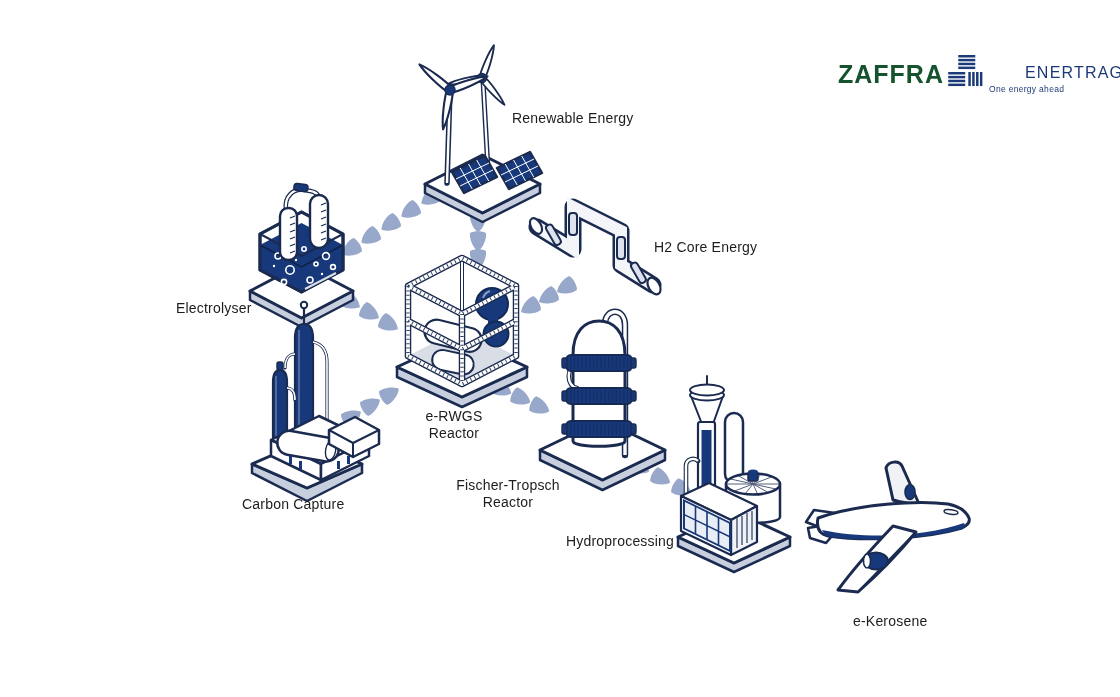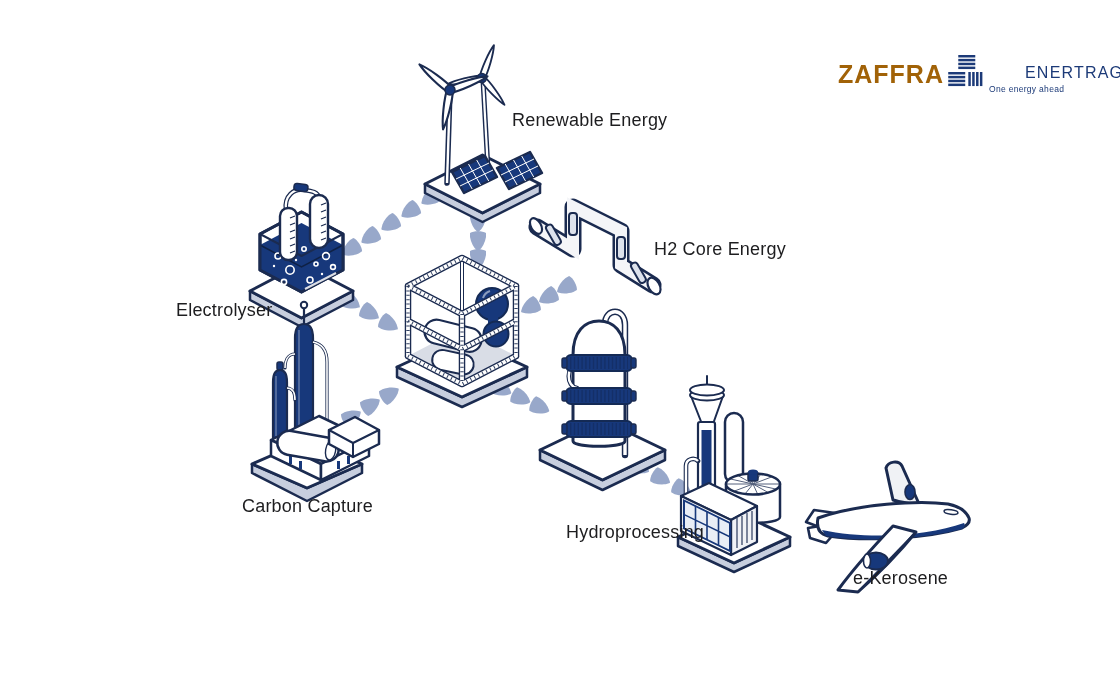--- a/index.html
+++ b/index.html
@@ -1,21 +1,21 @@
 <!DOCTYPE html>
 <html><head>
 <meta charset="utf-8">
 <style>
   html,body{margin:0;padding:0;background:#ffffff;}
   .canvas{position:relative;width:1120px;height:697px;background:#ffffff;overflow:hidden;
           font-family:"Liberation Sans", sans-serif;}
   .abs{position:absolute;}
-  .node-label{position:absolute;font-size:18px;color:#1d1d1f;letter-spacing:.2px;line-height:1.2;white-space:nowrap;}
+  .node-label{position:absolute;font-size:14px;color:#1d1d1f;letter-spacing:.2px;line-height:1.2;white-space:nowrap;}
   .node-label.wrap{white-space:normal;text-align:center;}
-  .zaffra{position:absolute;left:838px;top:60px;font-size:25px;font-weight:800;color:#a16207;letter-spacing:1px;}
+  .zaffra{position:absolute;left:838px;top:60px;font-size:25px;font-weight:800;color:#14532d;letter-spacing:1px;}
   .enertrag-text{position:absolute;left:988px;top:64px;font-size:16px;color:#1c3a78;letter-spacing:1.2px;font-weight:400;margin-left:37px;}
   .enertrag-tagline{position:absolute;left:989px;top:84px;font-size:8.5px;color:#1c3a78;letter-spacing:.3px;}
   svg{display:block;}
   .ln{stroke:#1B2B50;stroke-linejoin:round;stroke-linecap:round;}
 </style>
 </head>
 <body>
 
 <div class="canvas">
 
@@ -196,20 +196,21 @@
         <path d="M20,38 L74,10 L128,38 L74,66 Z M20,73 L74,101 L128,73 M20,38 L20,108 M128,38 L128,108 M74,66 L74,136 M20,108 L74,136 L128,108"></path>
       </g>
       <g fill="none" stroke="#fff" stroke-width="3.8" stroke-linecap="round" stroke-linejoin="round">
         <path d="M20,38 L74,10 L128,38 L74,66 Z M20,73 L74,101 L128,73 M20,38 L20,108 M128,38 L128,108 M74,66 L74,136 M20,108 L74,136 L128,108"></path>
       </g>
       <g fill="none" stroke="#1B2B50" stroke-width="3.4" stroke-dasharray="1 3.4" opacity=".9">
         <path d="M20,38 L74,10 L128,38 L74,66 Z M20,73 L74,101 L128,73 M20,38 L20,108 M128,38 L128,108 M74,66 L74,136 M20,108 L74,136 L128,108"></path>
       </g>
     </g>
   </svg>
+  <div class="node-label wrap" style="left:408px;top:408px;width:92px">e-RWGS Reactor</div>
 
   <svg class="abs" style="left:523px;top:185px" width="140" height="125" viewBox="0 0 140 125">
     <g>
       <path d="M14,42 L50,64 L50,22 L98,46 L98,80 L130,100" fill="none" class="ln" stroke-width="17"></path>
       <path d="M14,42 L50,64 L50,22 L98,46 L98,80 L130,100" fill="none" stroke="#F4F5F8" stroke-width="12"></path>
       <ellipse cx="13" cy="41" rx="5" ry="8.5" transform="rotate(-30 13 41)" fill="#fff" class="ln" stroke-width="2.2"></ellipse>
       <ellipse cx="131" cy="101" rx="5.5" ry="9" transform="rotate(-30 131 101)" fill="#fff" class="ln" stroke-width="2.2"></ellipse>
       <g fill="#DDE2EC" class="ln" stroke-width="2">
         <rect x="27" y="39" width="7" height="22" rx="3" transform="rotate(-30 30 50)"></rect>
         <rect x="46" y="28" width="8" height="22" rx="3"></rect>
@@ -242,20 +243,21 @@
         <rect x="98" y="98" width="5" height="10" rx="2" fill="#17387B" class="ln" stroke-width="1.4"></rect>
       </g>
       <g>
         <rect x="33" y="128" width="66" height="16" rx="5" fill="#17387B" stroke="#142A55" stroke-width="2"></rect>
         <path d="M37,136 L95,136" stroke="#0F2145" stroke-width="12" stroke-dasharray="1.4 2.4" opacity=".35"></path>
         <rect x="29" y="131" width="5" height="10" rx="2" fill="#17387B" class="ln" stroke-width="1.4"></rect>
         <rect x="98" y="131" width="5" height="10" rx="2" fill="#17387B" class="ln" stroke-width="1.4"></rect>
       </g>
     </g>
   </svg>
+  <div class="node-label wrap" style="left:438px;top:477px;width:140px">Fischer-Tropsch Reactor</div>
 
   <svg class="abs" style="left:653px;top:368px" width="150" height="206" viewBox="0 0 150 206">
     <path d="M25,169 L25,178 L81,204 L137,178 L137,169 L81,195 Z" fill="#C7CEDE" class="ln" stroke-width="2.5"></path>
     <path d="M25,169 L81,143 L137,169 L81,195 Z" fill="#ffffff" class="ln" stroke-width="3"></path>
     <g>
       <rect x="72" y="45" width="18" height="70" rx="9" fill="#fff" class="ln" stroke-width="2.5"></rect>
       <path d="M54,8 L54,18" class="ln" stroke-width="2" fill="none"></path>
       <path d="M38,28 L49,56 L60,56 L70,28" fill="#fff" class="ln" stroke-width="2"></path>
       <ellipse cx="54" cy="27" rx="17" ry="5.5" fill="#fff" class="ln" stroke-width="2"></ellipse>
       <ellipse cx="54" cy="22" rx="17" ry="5.5" fill="#fff" class="ln" stroke-width="2"></ellipse>
@@ -277,38 +279,38 @@
         <path d="M78,152 L78,187 L104,174 L104,138 Z" fill="#F0F2F6" class="ln" stroke-width="2.2"></path>
         <path d="M84,150 L84,180 M89,148 L89,177 M94,145 L94,175 M99,143 L99,172" stroke="#1B2B50" stroke-width="1.1"></path>
         <path d="M28,128 L28,163 L78,187 L78,152 Z" fill="#fff" class="ln" stroke-width="2.2"></path>
         <g transform="translate(28,128) skewY(26)">
           <rect x="3" y="3" width="46" height="28" fill="#E9EEF6" stroke="#17387B" stroke-width="2"></rect>
           <path d="M14.5,3 L14.5,31 M26,3 L26,31 M37.5,3 L37.5,31 M3,17 L49,17" stroke="#17387B" stroke-width="1.6" fill="none"></path>
         </g>
       </g>
     </g>
   </svg>
-  <div class="node-label" style="left:566px;top:522px">Hydroprocessing</div>
+  <div class="node-label" style="left:566px;top:533px">Hydroprocessing</div>
 
   <svg class="abs" style="left:798px;top:448px" width="185" height="160" viewBox="0 0 185 160">
     <g>
       <path d="M88,20 C90,13 101,12 104,18 L122,58 C114,56 102,54 95,52 Z" fill="#F0F2F5" class="ln" stroke-width="3"></path>
       <ellipse cx="112" cy="44" rx="5" ry="7.5" fill="#17387B" class="ln" stroke-width="1.6"></ellipse>
       <path d="M16,62 L44,66 L24,80 L8,74 Z" fill="#fff" class="ln" stroke-width="2.6"></path>
       <path d="M10,80 L46,74 L28,95 L12,90 Z" fill="#fff" class="ln" stroke-width="2.6"></path>
       <path d="M20,70 C60,56 120,52 150,56 C160,58 168,63 171,70 C172,73 170,77 164,80 C130,90 70,94 30,88 C22,86 18,80 20,70 Z" fill="#fff" class="ln" stroke-width="3"></path>
       <path d="M24,82 C70,92 130,88 166,75 C168,78 166,81 160,82 C120,92 60,94 28,88 Z" fill="#17387B"></path>
       <ellipse cx="153" cy="64" rx="7" ry="2.2" transform="rotate(8 153 64)" fill="#fff" stroke="#1B2B50" stroke-width="1.5"></ellipse>
       <path d="M95,78 L118,84 C100,106 78,128 60,144 L40,142 C56,120 76,98 95,78 Z" fill="#fff" class="ln" stroke-width="3"></path>
       <path d="M118,84 L60,144" stroke="#1B2B50" stroke-width="2" fill="none"></path>
       <ellipse cx="78" cy="113" rx="12" ry="8.5" fill="#17387B" class="ln" stroke-width="2"></ellipse>
       <ellipse cx="69" cy="113" rx="3.5" ry="7" fill="#fff" class="ln" stroke-width="1.6"></ellipse>
     </g>
   </svg>
-  <div class="node-label" style="left:853px;top:568px">e-Kerosene</div>
+  <div class="node-label" style="left:853px;top:613px">e-Kerosene</div>
 
   <div class="zaffra">ZAFFRA</div>
   <svg class="abs" style="left:948px;top:55px" width="36" height="34" viewBox="0 0 46 44">
     <g fill="#1C3A78">
       <rect x="13" y="0" width="22" height="3.2"></rect>
         <rect x="13" y="5" width="22" height="3.2"></rect>
       <rect x="13" y="10" width="22" height="3.2"></rect>
         <rect x="13" y="15" width="22" height="3.2"></rect>
       <rect x="0" y="22" width="22" height="3.2"></rect>
         <rect x="0" y="27" width="22" height="3.2"></rect>

